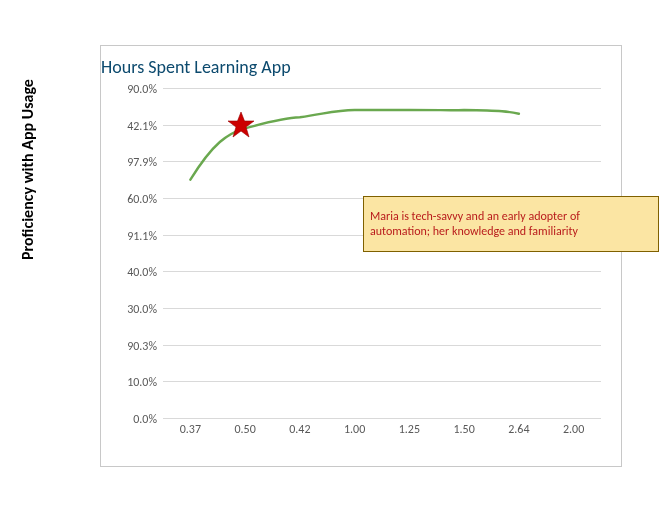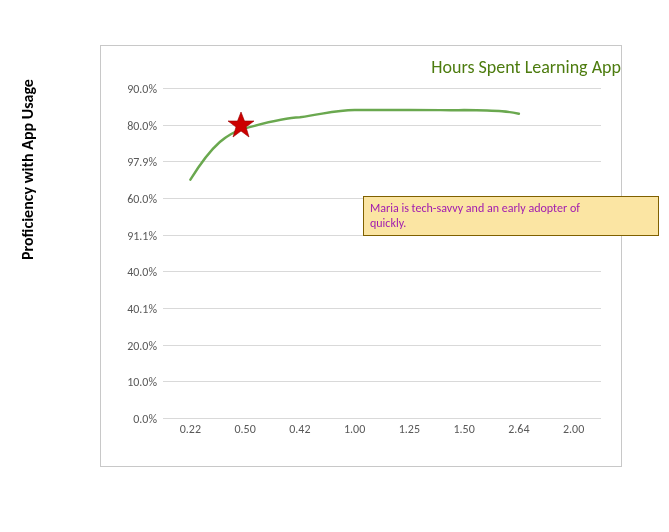--- a/index.html
+++ b/index.html
@@ -14,23 +14,23 @@
   .chart-frame {
     position: absolute;
     left: 100px;
     top: 45px;
     width: 520px;
     height: 420px;
     border: 1px solid #c8c8c8;
     background: #fff;
   }
   .chart-title {
-    text-align: right;
+    text-align: left;
     font-size: 18px;
-    color: #4d7c0f;
+    color: #0c4a6e;
     padding-top: 10px;
     padding-bottom: 8px;
   }
   .plot-region {
     position: absolute;
     left: 62px;
     top: 42px;
     width: 438px;
     height: 330px;
   }
@@ -80,82 +80,82 @@
   .star {
     position: absolute;
     transform: translate(-50%, -50%);
     pointer-events: none;
   }
   .annotation-box {
     position: absolute;
     background: #fbe5a3;
     border: 1px solid #7f6000;
     font-size: 12px;
-    color: #a21caf;
+    color: #b91c1c;
     line-height: 1.25;
-    padding: 4px 6px;
+    padding: 12px 6px;
     box-sizing: border-box;
   }
 </style>
 </head>
 <body>
 
 <div class="y-axis-label">Proficiency with App Usage</div>
 
 <div class="chart-frame">
   <div class="chart-title">Hours Spent Learning App</div>
 
   <div class="plot-region">
 
     <div class="gridline" style="top:0%">
         <span class="y-tick">90.0%</span>
       </div>
     <div class="gridline" style="top:11.111%">
-        <span class="y-tick">80.0%</span>
+        <span class="y-tick">42.1%</span>
       </div>
     <div class="gridline" style="top:22.222%">
         <span class="y-tick">97.9%</span>
       </div>
     <div class="gridline" style="top:33.333%">
         <span class="y-tick">60.0%</span>
       </div>
     <div class="gridline" style="top:44.444%">
         <span class="y-tick">91.1%</span>
       </div>
     <div class="gridline" style="top:55.555%">
         <span class="y-tick">40.0%</span>
       </div>
     <div class="gridline" style="top:66.666%">
-        <span class="y-tick">40.1%</span>
+        <span class="y-tick">30.0%</span>
       </div>
     <div class="gridline" style="top:77.777%">
-        <span class="y-tick">20.0%</span>
+        <span class="y-tick">90.3%</span>
       </div>
     <div class="gridline" style="top:88.888%">
         <span class="y-tick">10.0%</span>
       </div>
     <div class="gridline" style="top:100%">
         <span class="y-tick">0.0%</span>
       </div>
 
-    <span class="x-tick" style="left:6.25%">0.22</span>
+    <span class="x-tick" style="left:6.25%">0.37</span>
     <span class="x-tick" style="left:18.75%">0.50</span>
     <span class="x-tick" style="left:31.25%">0.42</span>
     <span class="x-tick" style="left:43.75%">1.00</span>
     <span class="x-tick" style="left:56.25%">1.25</span>
     <span class="x-tick" style="left:68.75%">1.50</span>
     <span class="x-tick" style="left:81.25%">2.64</span>
     <span class="x-tick" style="left:93.75%">2.00</span>
 
     <svg class="curve" width="438" height="330">
       <path d="M27.4,91.7 C50,55 65,45 82.1,40.3 S120,30 136.9,29.3 C170,24 175,22 191.6,22.0 C220,22 230,22 246.4,22.0 C280,22 290,22.5 301.1,22.0 C340,22.5 345,23.5 355.9,25.7" stroke="#6aa84f" stroke-width="2.4" fill="none" stroke-linecap="round"></path>
     </svg>
 
     <svg class="star" width="30" height="30" viewBox="-15 -15 30 30" style="left:77.7px; top:36.7px">
       <path d="M0,-13 L3.5,-4 L13,-4 L5,2 L8,12 L0,6 L-8,12 L-5,2 L-13,-4 L-3.5,-4 Z" fill="#cc0000" stroke="#990000" stroke-width="0.6"></path>
     </svg>
 
     <div class="annotation-box" style="left:200px; top:108px; width:296px">
       <div>Maria is tech-savvy and an early adopter of</div>
-      <div>quickly.</div>
+      <div>automation; her knowledge and familiarity</div>
     </div>
   </div>
 </div>
 
 </body></html>

